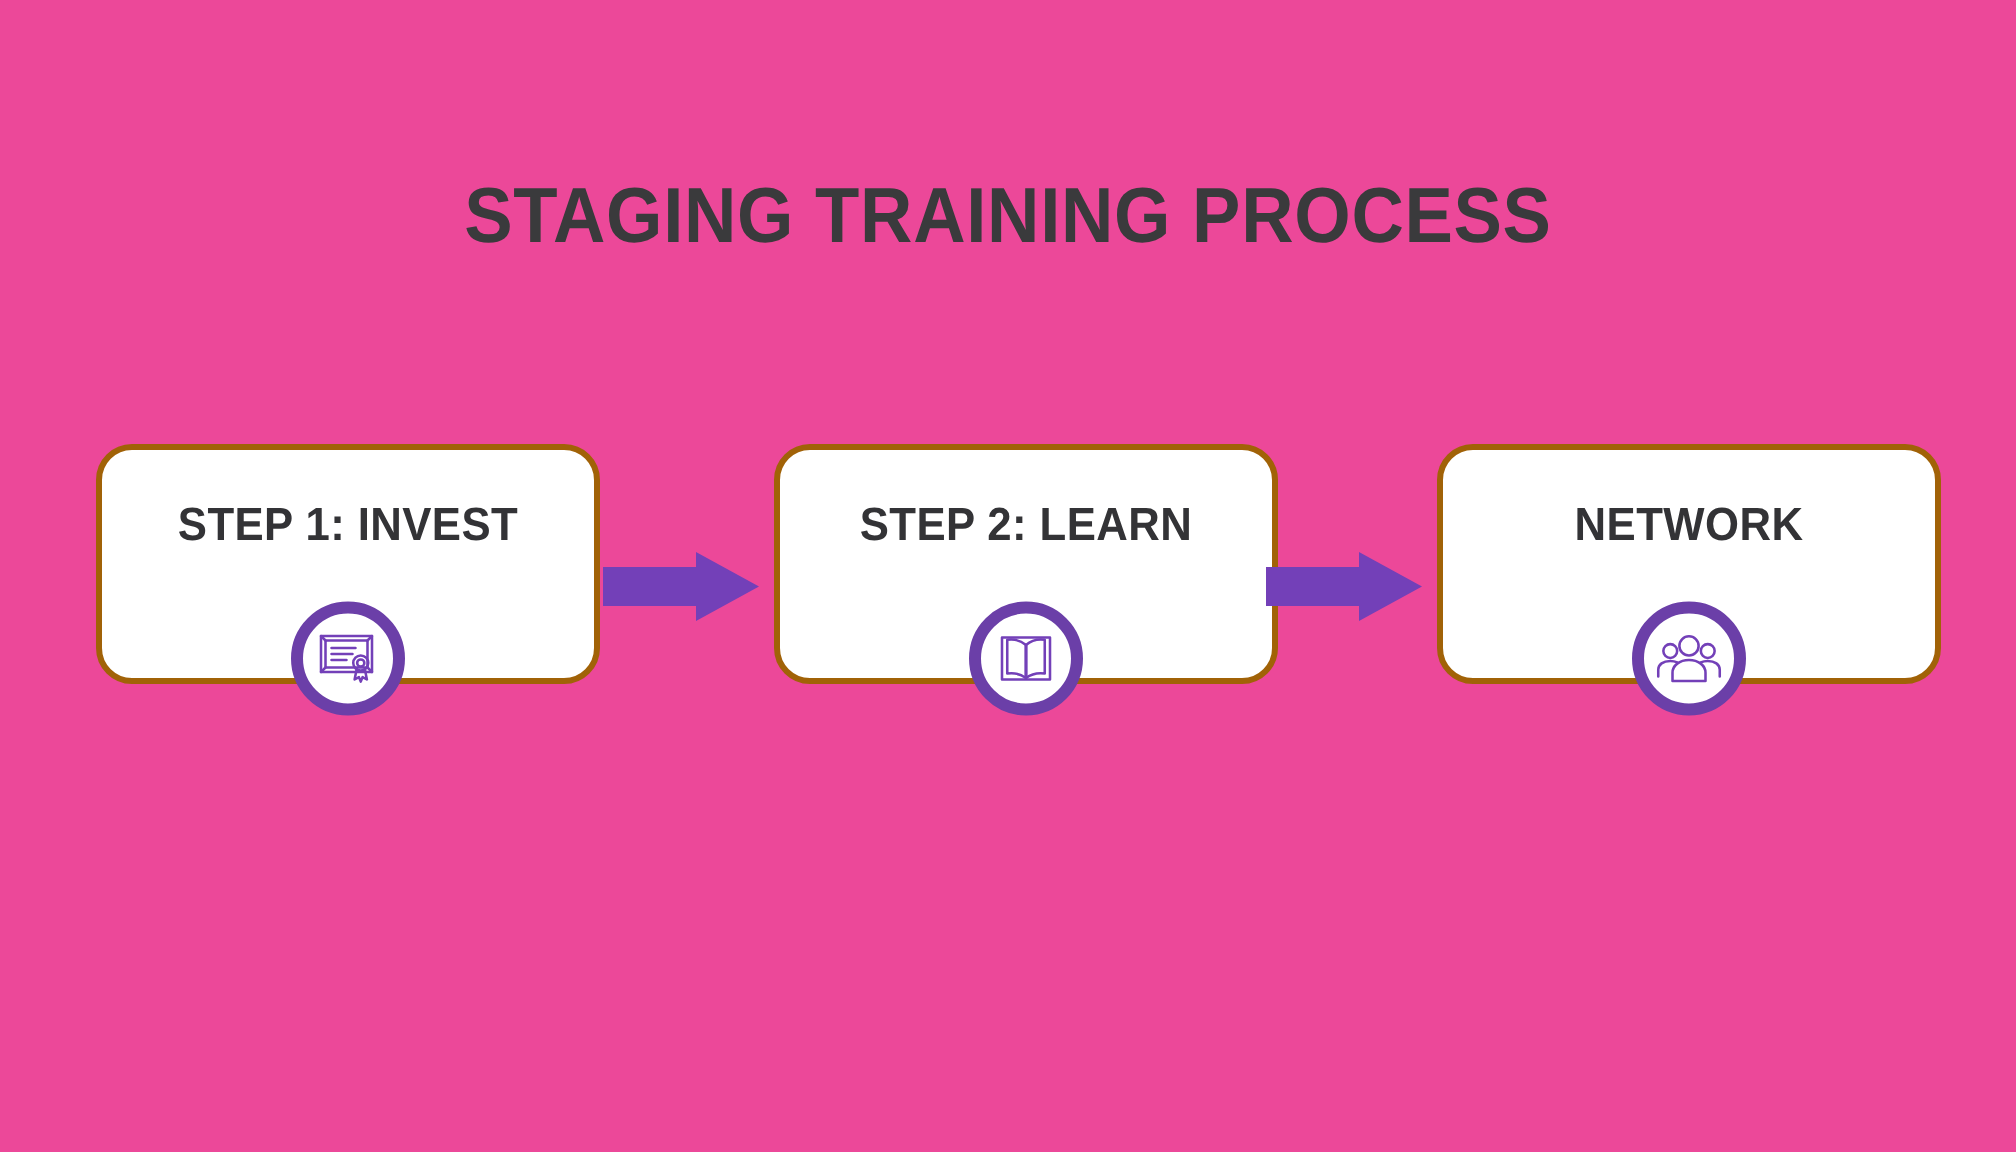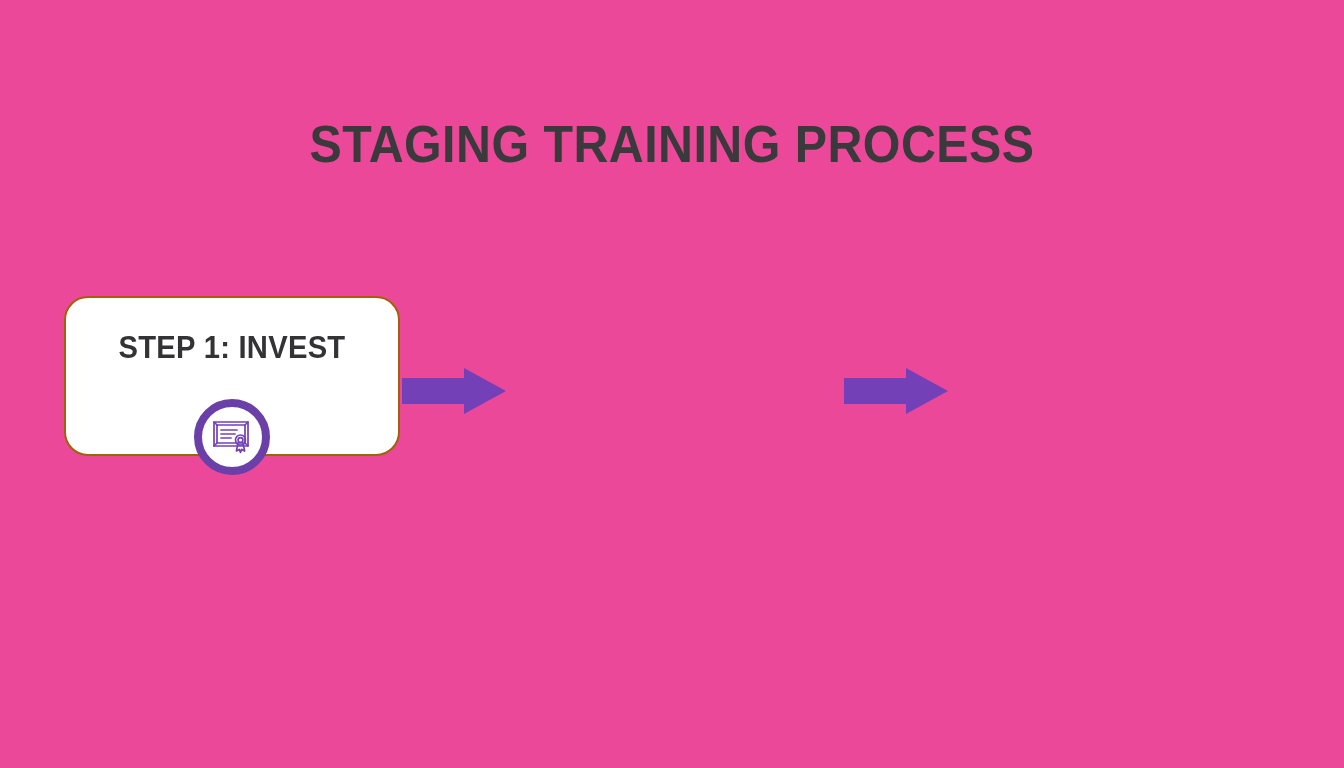--- a/index.html
+++ b/index.html
@@ -50,21 +50,21 @@
     left:64px;
     width:1220px;
     height:203px;
   }
 
   .card {
     position:absolute;
     top:0;
     width:336px;
     height:160px;
-    border:2px solid #a16207;
+    border:4px solid #a16207;
     border-radius:24px;
     background:#ffffff;
   }
   .card.c1 { left:0px; }
   .card.c2 { left:452px; }
   .card.c3 { left:894px; }
 
   .card-label {
     position:absolute;
     top:32px;
@@ -142,24 +142,59 @@
     </div>
 
     <div class="arrow a1">
       <span>
         <svg viewBox="0 0 104 46" preserveAspectRatio="none">
           <path d="M0 10 H62 V0 L104 23 L62 46 V36 H0 Z" fill="#7340b8"></path>
         </svg>
       </span>
     </div>
 
+    <div class="card c2">
+      <div class="card-label">STEP 2: LEARN</div>
+      <div class="icon-ring">
+        <span>
+          <svg width="40" height="38" viewBox="0 0 40 38" fill="none" stroke="#7340b8" stroke-width="1.7" stroke-linecap="round" stroke-linejoin="round">
+
+            <path d="M4 5 H36 V33 H4 Z"></path>
+
+            <path d="M20 10 C16 6.5 11 6 7.5 6.5 V29 C11 28.5 16 29 20 32 Z"></path>
+
+            <path d="M20 10 C24 6.5 29 6 32.5 6.5 V29 C29 28.5 24 29 20 32 Z"></path>
+
+            <path d="M20 10 V32"></path>
+          </svg>
+        </span>
+      </div>
+    </div>
 
     <div class="arrow a2">
       <span>
         <svg viewBox="0 0 104 46" preserveAspectRatio="none">
           <path d="M0 10 H62 V0 L104 23 L62 46 V36 H0 Z" fill="#7340b8"></path>
         </svg>
       </span>
     </div>
 
+    <div class="card c3">
+      <div class="card-label">NETWORK</div>
+      <div class="icon-ring">
+        <span>
+          <svg width="44" height="34" viewBox="0 0 44 34" fill="none" stroke="#7340b8" stroke-width="1.7" stroke-linecap="round" stroke-linejoin="round">
+
+            <circle cx="9.5" cy="12" r="4.6"></circle>
+            <path d="M1.5 29 V24.5 C1.5 21 4.8 18.6 9.5 18.6 C11.3 18.6 12.9 19 14.2 19.6"></path>
+
+            <circle cx="34.5" cy="12" r="4.6"></circle>
+            <path d="M42.5 29 V24.5 C42.5 21 39.2 18.6 34.5 18.6 C32.7 18.6 31.1 19 29.8 19.6"></path>
+
+            <circle cx="22" cy="8.6" r="6.4"></circle>
+            <path d="M11 32 V26.5 C11 21.6 15.8 18 22 18 C28.2 18 33 21.6 33 26.5 V32 Z"></path>
+          </svg>
+        </span>
+      </div>
+    </div>
 
   </div>
 </div>
 
 </body></html>

